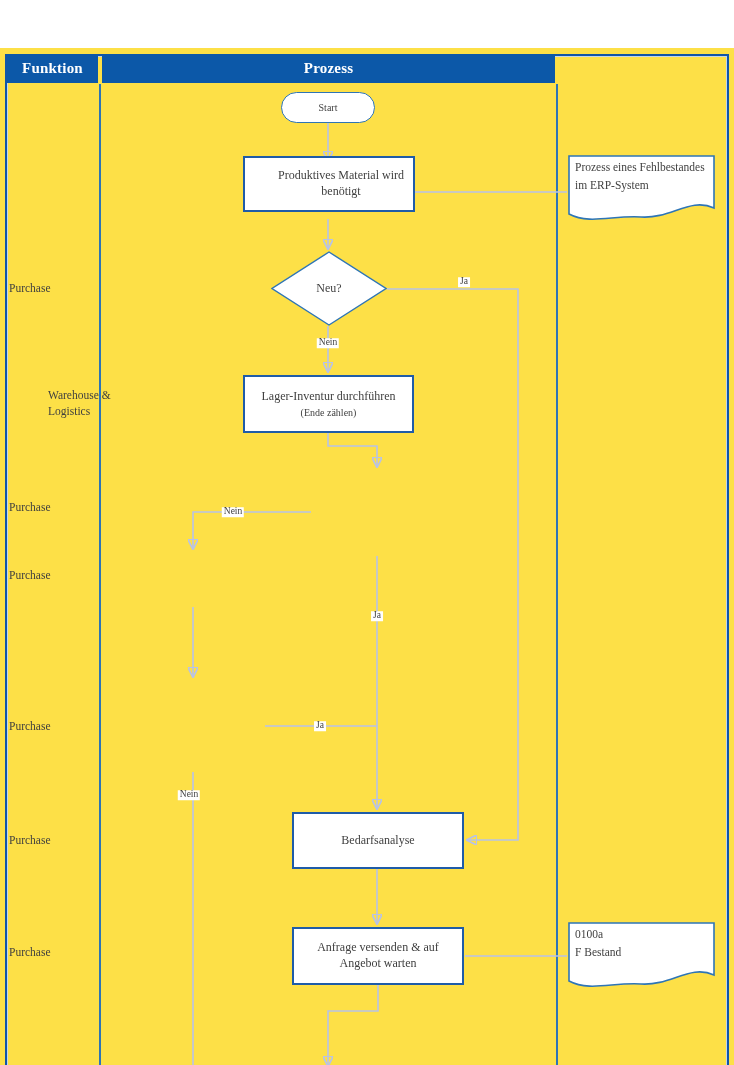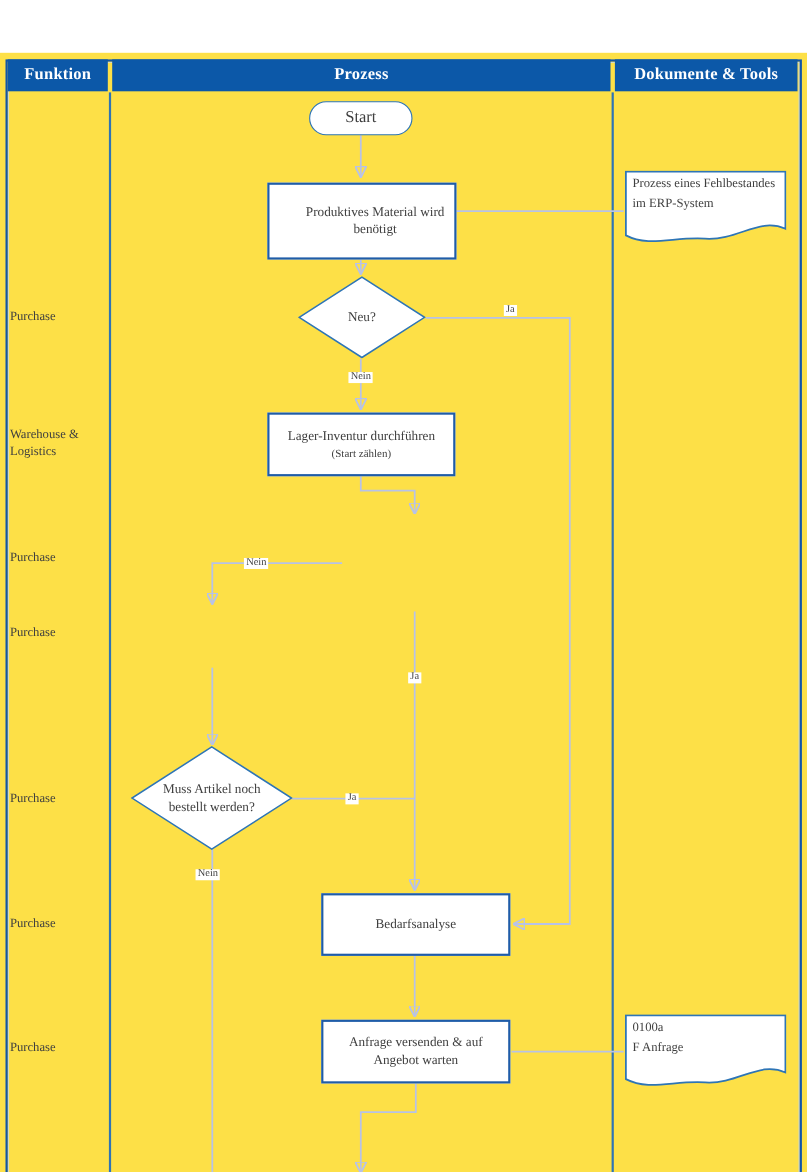--- a/index.html
+++ b/index.html
@@ -24,21 +24,21 @@
   
   .fn-label{position:absolute;left:9px;width:88px;font-size:11.5px;line-height:1.35;color:#3f3f3f;}
 
   
   .proc{position:absolute;background:#fff;border:2px solid #1f5ca8;box-sizing:border-box;
         display:flex;flex-direction:column;align-items:center;justify-content:center;
         text-align:center;font-size:12px;line-height:1.3;}
   .proc .sub{font-size:10px;margin-top:2px;}
   .term{position:absolute;background:#fff;border:1.5px solid #2e75b6;box-sizing:border-box;
         border-radius:16px;display:flex;align-items:center;justify-content:center;
-        text-align:right;font-size:15px;}
+        text-align:right;font-size:10px;}
   .diamond{position:absolute;}
   .diamond svg{position:absolute;left:0;top:0;width:100%;height:100%;}
   .diamond .dtext{position:absolute;left:0;top:0;right:0;bottom:0;display:flex;align-items:center;
                   justify-content:center;text-align:center;font-size:12px;line-height:1.3;}
   .doc{position:absolute;}
   .doc svg{position:absolute;left:0;top:0;width:100%;height:100%;}
   .doc .doc-text{position:absolute;left:7px;top:4px;right:3px;font-size:11.5px;line-height:1.55;text-align:left;}
 
   
   .connectors{position:absolute;left:0;top:0;width:734px;height:1065px;pointer-events:none;}
@@ -53,24 +53,23 @@
 <body>
 
 <div class="canvas">
 
   <div class="frame"></div>
   <div class="lane-divider divider-1"></div>
   <div class="lane-divider divider-2"></div>
 
   <div class="header-cell hc1">Funktion</div>
   <div class="header-cell hc2">Prozess</div>
-  <div class="header-cell hc3">Dokumente &amp; Tools</div>
 
   <div class="fn-label" style="top:233px;">Purchase</div>
-  <div class="fn-label" style="top:340px;">Warehouse &amp; Logistics</div>
+  <div class="fn-label" style="top:340px;padding-left:39px;">Warehouse &amp; Logistics</div>
   <div class="fn-label" style="top:452px;">Purchase</div>
   <div class="fn-label" style="top:520px;">Purchase</div>
   <div class="fn-label" style="top:671px;">Purchase</div>
   <div class="fn-label" style="top:785px;">Purchase</div>
   <div class="fn-label" style="top:897px;">Purchase</div>
 
   <svg class="connectors">
     <defs>
       <marker id="arr" viewBox="0 0 10 10" refX="8.5" refY="5" markerWidth="6.5" markerHeight="6.5" orient="auto-start-reverse">
         <path d="M0,0 L10,5 L0,10 Z" fill="#b7c2e8" stroke="none"></path>
@@ -89,46 +88,38 @@
     <path d="M193,724 L193,1036 L278,1036" marker-end="url(#arr)"></path>
     <path d="M377,821 L377,875" marker-end="url(#arr)"></path>
     <path d="M465,908 L567,908"></path>
     <path d="M378,937 L378,963 L328,963 L328,1017" marker-end="url(#arr)"></path>
   </svg>
 
   <div class="term" style="left:281px;top:44px;width:94px;height:31px;">
     <span>Start</span>
   </div>
 
-  <div class="proc" style="left:243px;top:118px;width:172px;height:70px;padding-left:24px;">
+  <div class="proc" style="left:243px;top:108px;width:172px;height:56px;padding-left:24px;">
     <span style="max-width:150px;">Produktives Material wird benötigt</span>
   </div>
 
   <div class="diamond" style="left:271px;top:203px;width:116px;height:75px;">
     <svg viewBox="0 0 116 75" preserveAspectRatio="none">
       <polygon points="58,1 115,37.5 58,74 1,37.5" fill="#ffffff" stroke="#2e75b6" stroke-width="1.4"></polygon>
     </svg>
     <div class="dtext">Neu?</div>
   </div>
 
   <div class="proc" style="left:243px;top:327px;width:171px;height:58px;">
     <span>Lager-Inventur durchführen</span>
-    <span class="sub">(Start zählen)</span>
+    <span class="sub">(Ende zählen)</span>
   </div>
 
 
 
-  <div class="diamond" style="left:119px;top:630px;width:147px;height:95px;">
-    <svg viewBox="0 0 147 95" preserveAspectRatio="none">
-      <polygon points="73.5,1 146,47.5 73.5,94 1,47.5" fill="#ffffff" stroke="#2e75b6" stroke-width="1.4"></polygon>
-    </svg>
-    <div class="dtext">
-      <span style="max-width:122px;" class="inner">Muss Artikel noch bestellt werden?</span>
-    </div>
-  </div>
 
   <div class="proc" style="left:292px;top:764px;width:172px;height:57px;">
     <span>Bedarfsanalyse</span>
   </div>
 
   <div class="proc" style="left:292px;top:879px;width:172px;height:58px;">
     <span style="max-width:158px;">Anfrage versenden &amp; auf Angebot warten</span>
   </div>
 
   <div class="term" style="left:282px;top:1021px;width:93px;height:30px;">
@@ -141,21 +132,21 @@
     </svg>
     <div class="doc-text">Prozess eines Fehlbestandes im ERP-System</div>
   </div>
 
   <div class="doc" style="left:568px;top:874px;width:147px;height:70px;">
     <svg viewBox="0 0 147 70" preserveAspectRatio="none">
       <path d="M1,1 H146 V53 C122,42 103,64 73,62 C45,60 22,70 1,59 Z" fill="#ffffff" stroke="#2e75b6" stroke-width="1.6"></path>
     </svg>
     <div class="doc-text">
       <span class="inner">0100a</span>
-      <span class="inner">F Anfrage</span>
+      <span class="inner">F Bestand</span>
     </div>
   </div>
 
   <span class="elabel" style="left:464px;top:234px;">Ja</span>
   <span class="elabel" style="left:328px;top:295px;">Nein</span>
   <span class="elabel" style="left:233px;top:464px;">Nein</span>
   <span class="elabel" style="left:377px;top:568px;">Ja</span>
   <span class="elabel" style="left:320px;top:678px;">Ja</span>
   <span class="elabel" style="left:189px;top:747px;">Nein</span>
 

